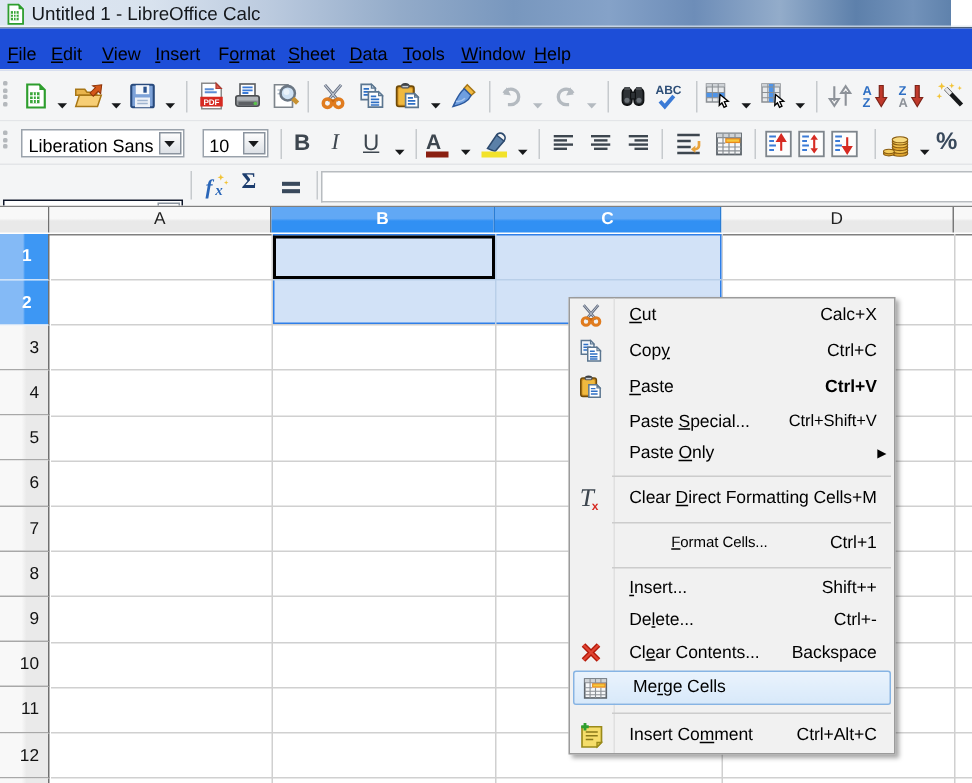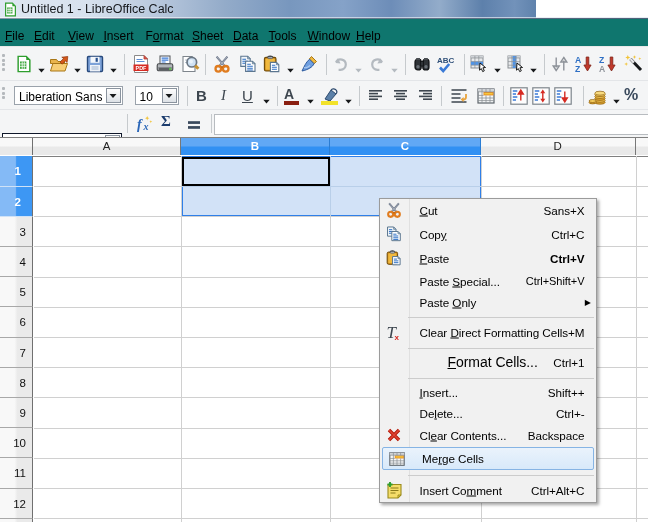--- a/index.html
+++ b/index.html
@@ -1,31 +1,31 @@
 <!DOCTYPE html>
 <html><head><meta charset="utf-8"><style>
 html,body{margin:0;padding:0;}
 body{font-family:"Liberation Sans",sans-serif;width:648px;height:522px;overflow:hidden;position:relative;background:#fff;font-size:12px;}
 div{box-sizing:border-box;}
 .abs{position:absolute;}
 </style></head><body>
-<div class="abs" style="left:0;top:0;width:536px;height:19px;background:linear-gradient(to right,#dee7f2 0%,#d8e2ee 16%,#bccbdf 28%,#93abc9 42%,#7897be 54%,#85a2c8 64%,#6d8db8 73%,#93acca 82%,#5d80ab 90%,#7292ba 96%,#5f82ac 100%);">
+<div class="abs" style="left:0;top:0;width:634px;height:19px;background:linear-gradient(to right,#dee7f2 0%,#d8e2ee 16%,#bccbdf 28%,#93abc9 42%,#7897be 54%,#85a2c8 64%,#6d8db8 73%,#93acca 82%,#5d80ab 90%,#7292ba 96%,#5f82ac 100%);">
     <div class="abs" style="left:0;top:16.6px;width:648px;height:1.2px;background:linear-gradient(to right,rgba(255,255,255,0.55),rgba(220,230,240,0.75));"></div>
     <div class="abs" style="left:0;top:17.8px;width:648px;height:1.2px;background:linear-gradient(to right,#8a98a8,#4e6078);"></div>
     <div class="abs" style="left:3px;top:2px"><svg width="15" height="15" viewBox="0 0 15 15" style="">
         <g transform="scale(0.75,0.75)">
           <path d="M3.5 1.5 h9 l4 4 v13 h-13 z" fill="#fff" stroke="#2e9e2e" stroke-width="1.6"></path>
 <path d="M12.5 1.5 l4 4 h-4 z" fill="#2e9e2e"></path>
 <rect x="5.6" y="7.2" width="7" height="8.2" fill="#3aa63a"></rect>
 <path d="M5.6 9.9 h7 M5.6 12.6 h7 M8 7.2 v8.2 M10.3 7.2 v8.2" stroke="#fff" stroke-width="0.9"></path>
         </g>
       </svg></div>
     <div class="abs" style="left:21px;top:2px;font-size:12.5px;color:#15181c;">Untitled 1 - LibreOffice Calc</div>
   </div>
-<div class="abs" style="left:0;top:19px;width:648px;height:28px;background:#0f766e;border-bottom:1px solid #e8e8e8;">
+<div class="abs" style="left:0;top:19px;width:648px;height:28px;background:#1d4ed8;border-bottom:1px solid #e8e8e8;">
     <div class="abs" style="left:5px;top:10px;color:#000;"><u>F</u>ile</div>
     <div class="abs" style="left:34px;top:10px;color:#000;"><u>E</u>dit</div>
     <div class="abs" style="left:68px;top:10px;color:#000;"><u>V</u>iew</div>
     <div class="abs" style="left:103.5px;top:10px;color:#000;"><u>I</u>nsert</div>
     <div class="abs" style="left:145.5px;top:10px;color:#000;">F<u>o</u>rmat</div>
     <div class="abs" style="left:192px;top:10px;color:#000;"><u>S</u>heet</div>
     <div class="abs" style="left:233px;top:10px;color:#000;"><u>D</u>ata</div>
     <div class="abs" style="left:268.5px;top:10px;color:#000;"><u>T</u>ools</div>
     <div class="abs" style="left:307.5px;top:10px;color:#000;"><u>W</u>indow</div>
     <div class="abs" style="left:356px;top:10px;color:#000;"><u>H</u>elp</div>
@@ -386,21 +386,21 @@
       <div class="abs" style="left:5px;top:2.8px;"><svg width="18" height="18" viewBox="0 0 18 18" style="">
           <g transform="scale(0.9,0.9)">
             <path d="M4.6 2.6 L13.6 13.2 M15.4 2.6 L6.4 13.2" stroke="#667083" stroke-width="2"></path>
 <path d="M4.6 2.6 L13.6 13.2 M15.4 2.6 L6.4 13.2" stroke="#c3cad4" stroke-width="0.7"></path>
 <circle cx="6.3" cy="14.8" r="2.8" fill="none" stroke="#e07c1f" stroke-width="2.3"></circle>
 <circle cx="13.7" cy="14.8" r="2.8" fill="none" stroke="#e07c1f" stroke-width="2.3"></circle>
 <path d="M8.3 12.2 l3.4 0 l-1.7 2.2 z" fill="#c8680f"></path>
           </g>
         </svg></div>
       <div class="abs" style="left:39.5px;top:50%;transform:translateY(-50%);font-size:11.7px;letter-spacing:-0.05px;color:#000;white-space:nowrap;"><u>C</u>ut</div>
-      <div class="abs" style="right:11px;top:50%;transform:translateY(-50%);font-size:11.7px;letter-spacing:-0.05px;color:#000;">Sans+X</div>
+      <div class="abs" style="right:11px;top:50%;transform:translateY(-50%);font-size:11.7px;letter-spacing:-0.05px;color:#000;">Calc+X</div>
     </div>
     <div style="position:relative;height:24px;">
       <div class="abs" style="left:5px;top:3.0px;"><svg width="18" height="18" viewBox="0 0 18 18" style="">
           <g transform="scale(0.9,0.9)">
             <path d="M2.8 2.2 h6.8 l2.6 2.6 v7.6 h-9.4 z" fill="#f2f6fa" stroke="#5b7690" stroke-width="1.1"></path>
 <path d="M9.6 2.2 l2.6 2.6 h-2.6 z" fill="#c2d0dc" stroke="#5b7690" stroke-width="0.8"></path>
 <path d="M4.4 5.2 h3.6 M4.4 7.2 h5.6 M4.4 9.2 h5.6" stroke="#2e6fc4" stroke-width="1.1"></path>
 <path d="M7.6 7.2 h6.8 l2.6 2.6 v7.6 h-9.4 z" fill="#fff" stroke="#5b7690" stroke-width="1.1"></path>
 <path d="M14.4 7.2 l2.6 2.6 h-2.6 z" fill="#c2d0dc" stroke="#5b7690" stroke-width="0.8"></path>
 <path d="M9.2 10.2 h3.6 M9.2 12.2 h5.6 M9.2 14.2 h5.6 M9.2 16 h5.6" stroke="#2e6fc4" stroke-width="1.1"></path>
@@ -440,21 +440,21 @@
           <text x="1.5" y="14.5" font-family="Liberation Serif" font-size="17" font-style="italic" fill="#3d464f">T</text>
 <text x="9.5" y="17" font-family="Liberation Sans" font-size="8" font-weight="bold" fill="#d62a22">x</text>
         </svg></div>
       <div class="abs" style="left:39.5px;top:50%;transform:translateY(-50%);font-size:11.7px;letter-spacing:-0.05px;color:#000;white-space:nowrap;">Clear <u>D</u>irect Formatting</div>
       <div class="abs" style="right:11px;top:50%;transform:translateY(-50%);font-size:11.7px;letter-spacing:-0.05px;color:#000;">Cells+M</div>
     </div>
     <div style="position:relative;height:8px;">
       <div class="abs" style="left:28px;right:2px;top:5px;height:1px;background:#ccc;"></div>
     </div>
     <div style="position:relative;height:22px;">
-      <div class="abs" style="left:39.5px;top:50%;transform:translateY(-50%);font-size:14px;letter-spacing:-0.05px;color:#000;white-space:nowrap;padding-left:28px;"><u>F</u>ormat Cells...</div>
+      <div class="abs" style="left:39.5px;top:50%;transform:translateY(-50%);font-size:10px;letter-spacing:-0.05px;color:#000;white-space:nowrap;padding-left:28px;"><u>F</u>ormat Cells...</div>
       <div class="abs" style="right:11px;top:50%;transform:translateY(-50%);font-size:11.7px;letter-spacing:-0.05px;color:#000;">Ctrl+1</div>
     </div>
     <div style="position:relative;height:8px;">
       <div class="abs" style="left:28px;right:2px;top:5px;height:1px;background:#ccc;"></div>
     </div>
     <div style="position:relative;height:21px;">
       <div class="abs" style="left:39.5px;top:50%;transform:translateY(-50%);font-size:11.7px;letter-spacing:-0.05px;color:#000;white-space:nowrap;"><u>I</u>nsert...</div>
       <div class="abs" style="right:11px;top:50%;transform:translateY(-50%);font-size:11.7px;letter-spacing:-0.05px;color:#000;">Shift++</div>
     </div>
     <div style="position:relative;height:22px;">

